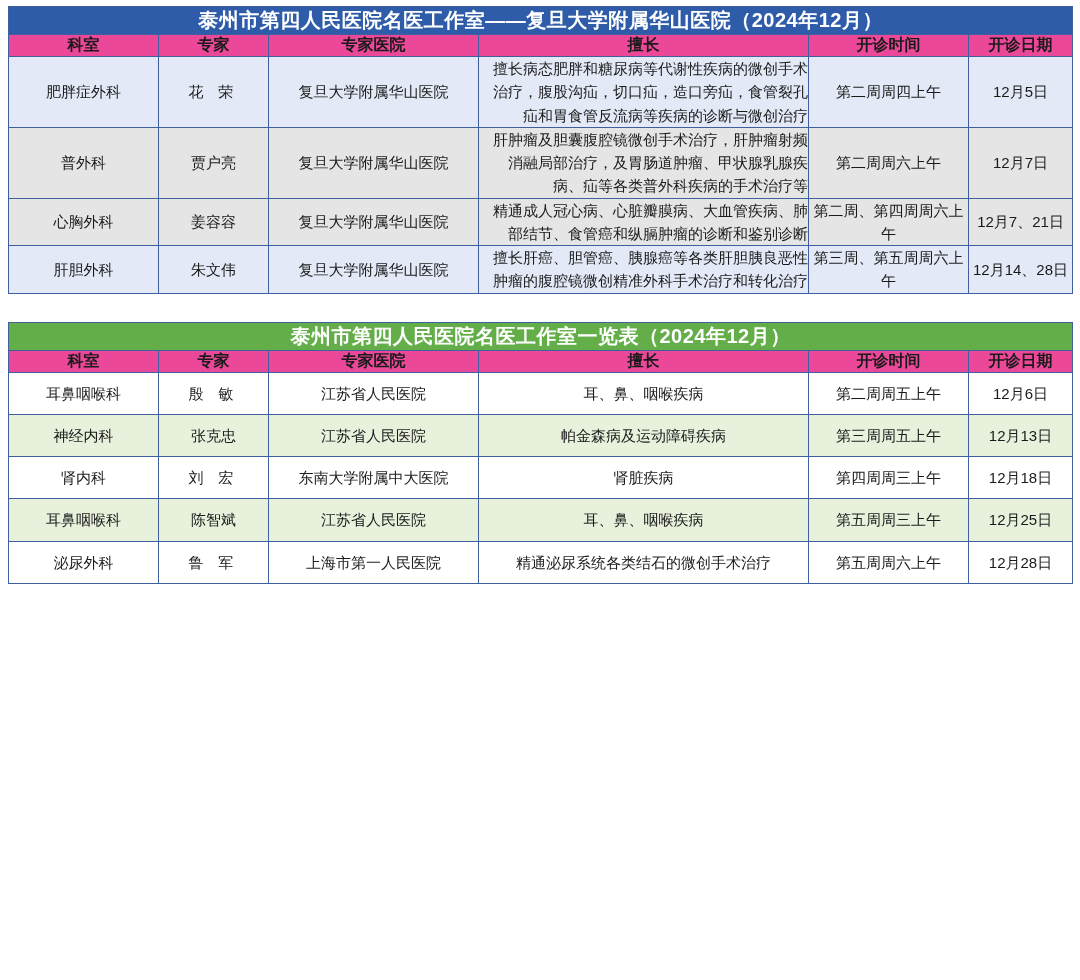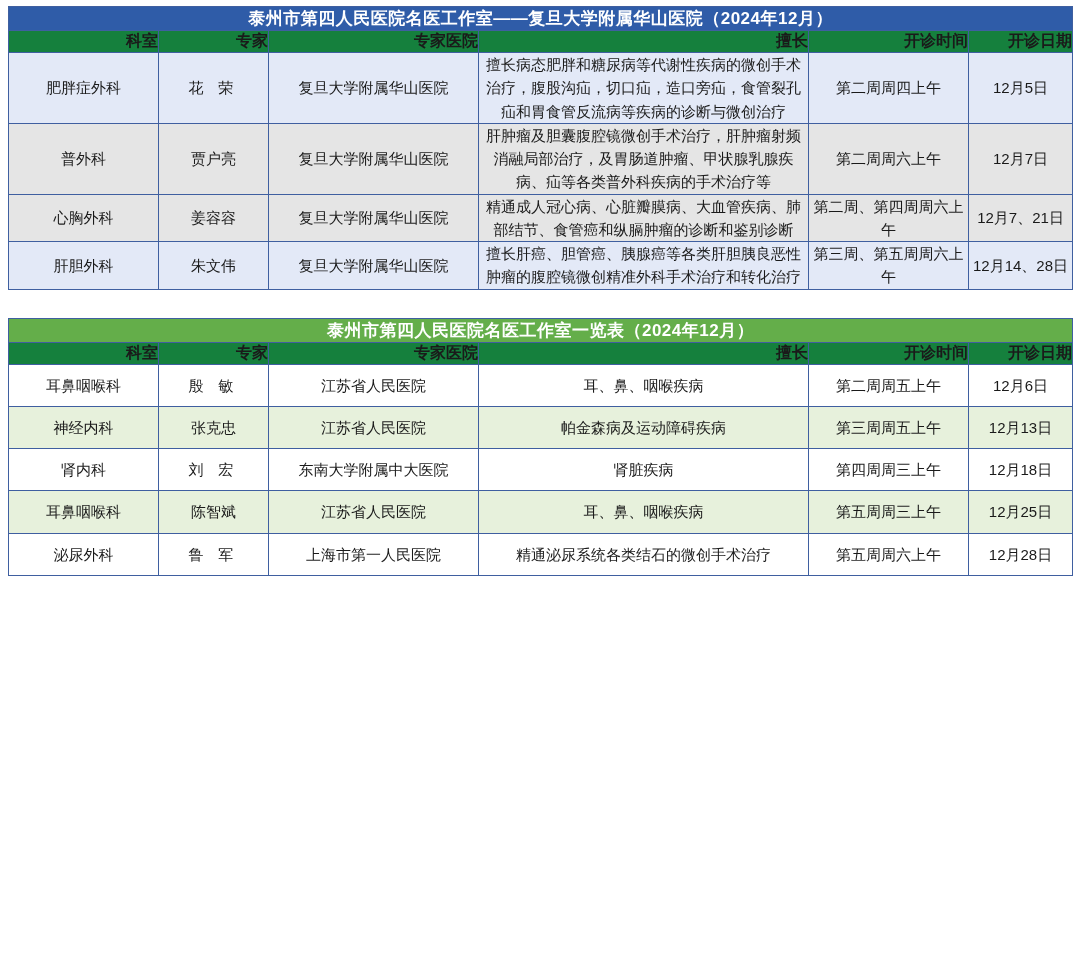--- a/index.html
+++ b/index.html
@@ -24,48 +24,48 @@
     table-layout: fixed;
   }
   table.sched td, table.sched th {
     border: 1px solid #3f5fa0;
     padding: 0;
   }
   
   .banner td {
     border: none;
     text-align: center;
-    font-size: 17px;
+    font-size: 20px;
     font-weight: bold;
     color: #ffffff;
     letter-spacing: 0.5px;
     padding: 7px 0 8px 0;
   }
   .banner-blue td { background: #2f5ca8; }
   .banner-green td { background: #64ae4a; }
 
   
   .hdr td {
-    text-align: right;
+    text-align: center;
     font-size: 16px;
     font-weight: bold;
     padding: 11px 0 11px 0;
-    background: #15803d;
+    background: #ec4899;
     margin-left: 32px;
   }
 
   
   .c {
     font-size: 15px;
     line-height: 1.55;
     padding: 9px 8px;
     vertical-align: middle;
   }
   .center { text-align: center; }
-  .left { text-align: center; }
+  .left { text-align: right; }
 
   
   .sp2 { letter-spacing: 0.35em; padding-left: 0.35em; }
 
   
   .tbl-blue td, .tbl-blue th { border: 1px solid #3f5fa0; }
   .tbl-blue .row-alt td { background: #e3e9f7; }
   .tbl-blue .row-plain td { background: #e5e5e5; margin-top: 40px; }
 
   

